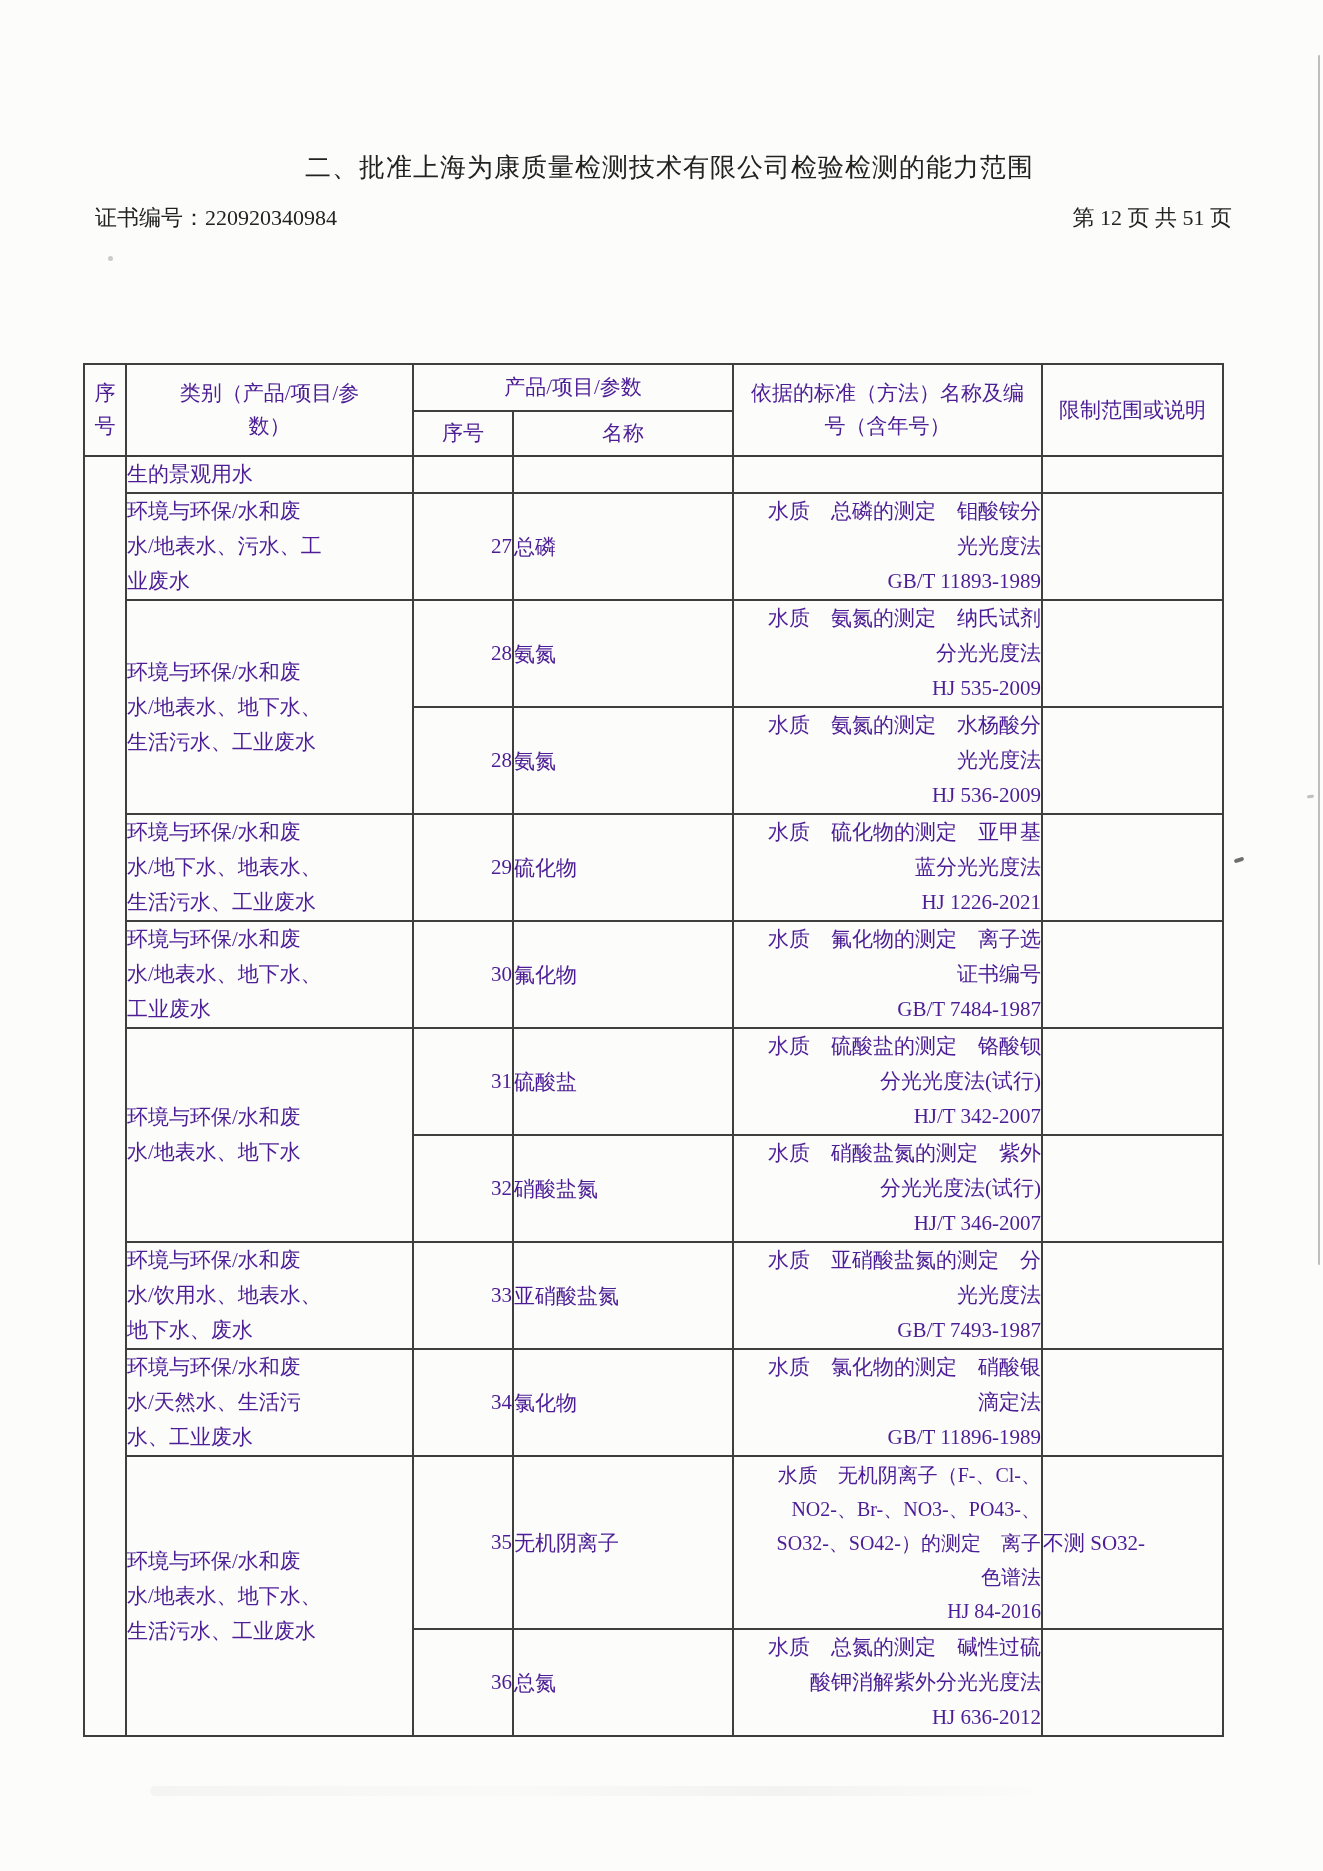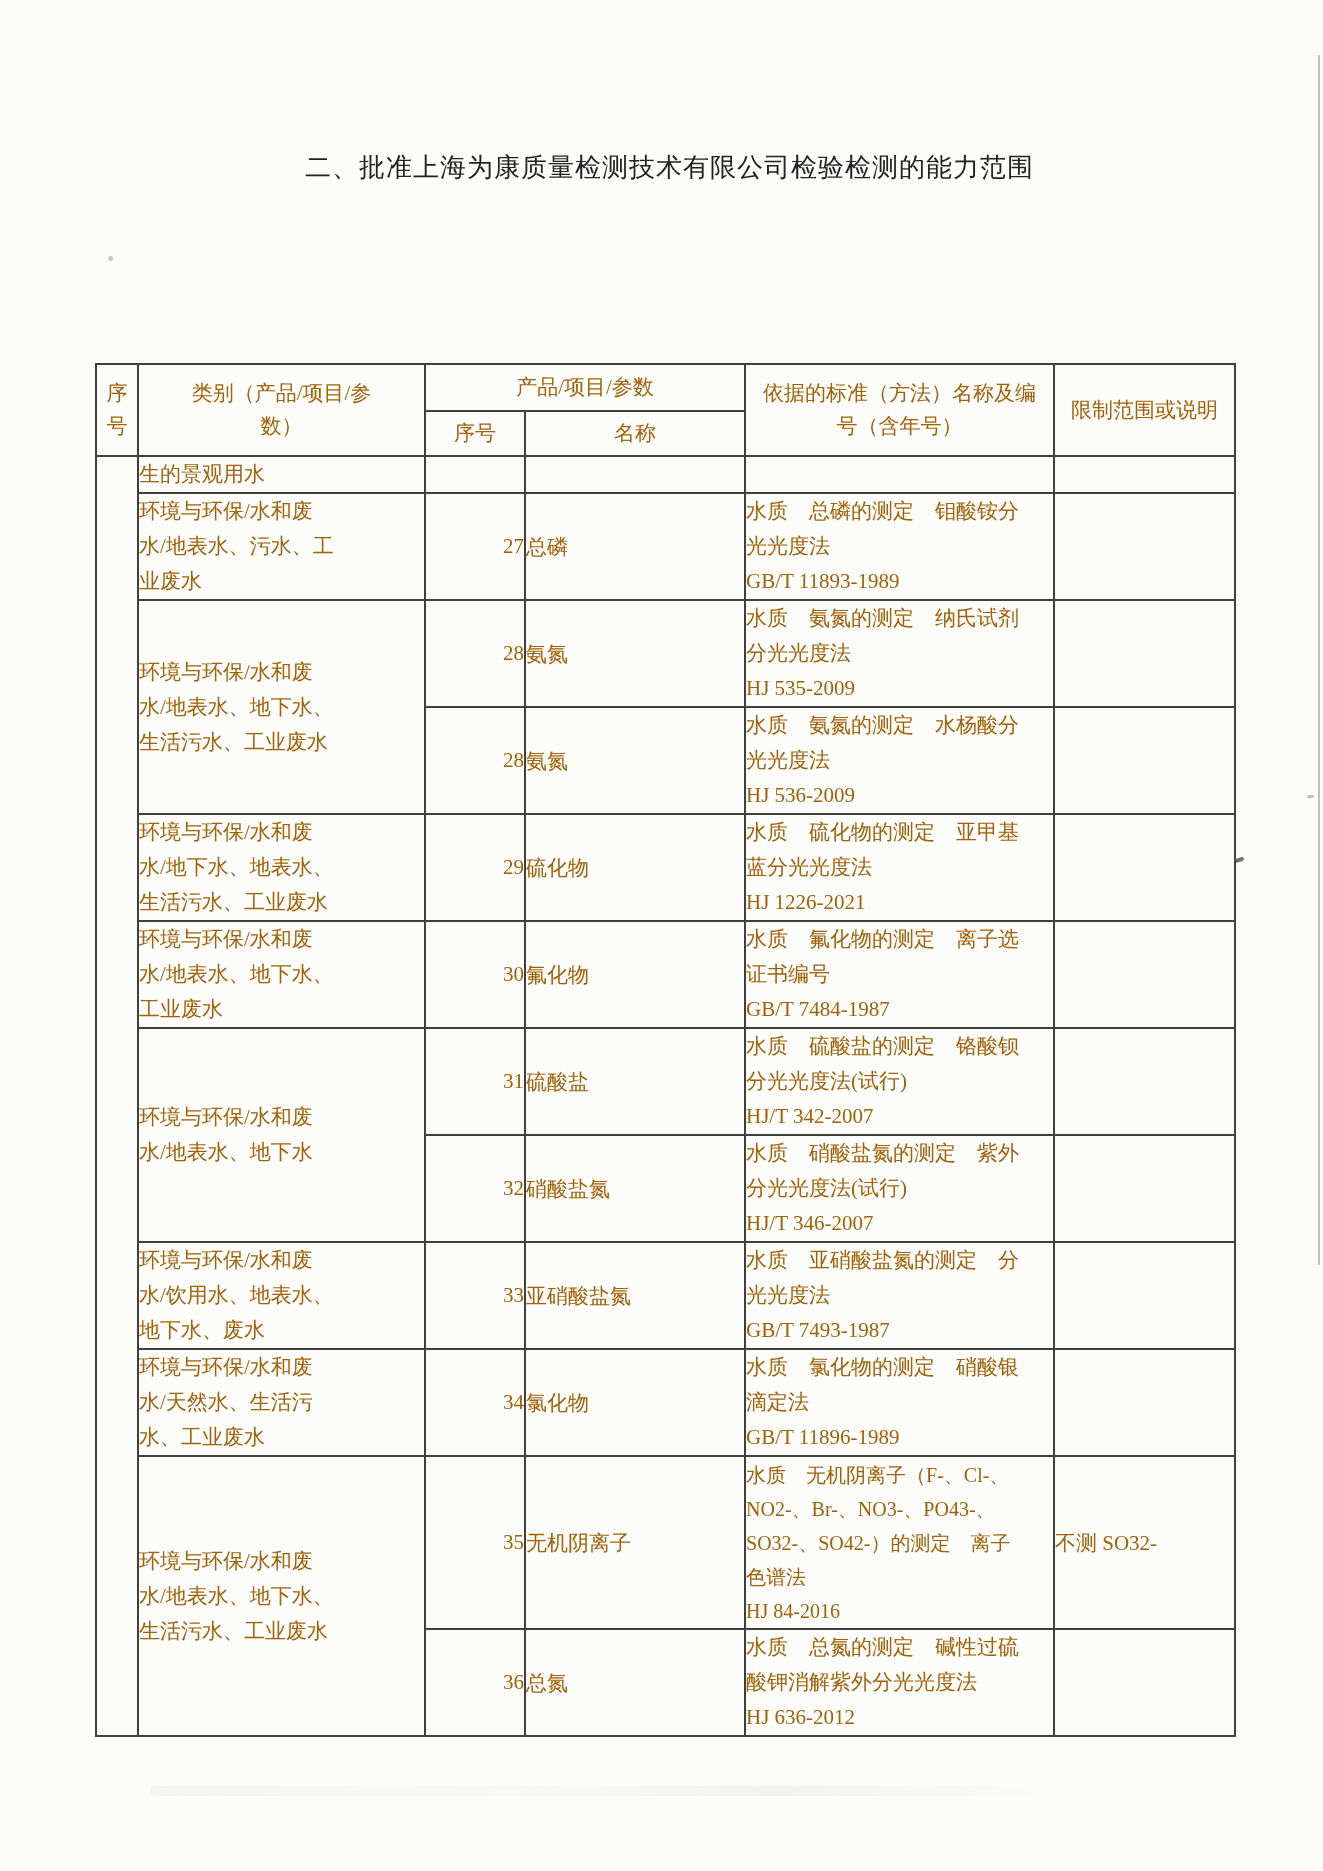--- a/index.html
+++ b/index.html
@@ -21,37 +21,37 @@
     position:absolute;top:203px;left:95px;width:1137px;
     display:flex;justify-content:space-between;align-items:baseline;
     font-size:22px;color:#222;
   }
   .address{
     position:absolute;top:312px;left:95px;
     font-size:22px;color:#222;
   }
 
   table.cap{
-    position:absolute;top:363px;left:95px;
+    position:absolute;top:363px;left:83px;
     width:1139px;height:1352px;
     border-collapse:collapse;table-layout:fixed;
-    font-size:21px;color:#a16207;
+    font-size:21px;color:#4c1d95;
   }
   table.cap td,table.cap th{
     border:2px solid #3f3f3f;
     padding:0;
     font-weight:normal;
     vertical-align:middle;
     overflow:hidden;
   }
   th.hdr{ text-align:center; line-height:33px; }
   td.cat{ text-align:left; padding-left:14px; padding-right:4px; line-height:35px;margin-top:16px; }
   td.num{ text-align:right; }
   td.pname{ text-align:left; padding-left:20px; padding-right:4px; }
-  td.std{ text-align:left; padding-left:16px; padding-right:4px; line-height:35px; }
+  td.std{ text-align:right; padding-left:16px; padding-right:4px; line-height:35px; }
   td.std.tight{ line-height:34px; font-size:20px;margin-left:38px; }
   td.lim{ text-align:left; padding-left:12px; padding-right:4px; line-height:32px; }
   td.seqcol{ }
   .ln{ white-space:nowrap; }
 
   
   .edge-line{
     position:absolute;top:55px;right:3px;width:2px;height:1210px;
     background:#8a8a8a;opacity:.55;border-radius:1px;
   }
@@ -73,20 +73,24 @@
     border-radius:5px;
   }
 </style>
 </head>
 <body>
 
 <div class="page">
 
   <div class="title">二、批准上海为康质量检测技术有限公司检验检测的能力范围</div>
 
+  <div class="meta-row">
+    <span>证书编号：220920340984</span>
+    <span>第 12 页 共 51 页</span>
+  </div>
 
 
   <table class="cap">
     <colgroup>
       <col style="width:42px">
       <col style="width:287px">
       <col style="width:100px">
       <col style="width:220px">
       <col style="width:309px">
       <col style="width:181px">

